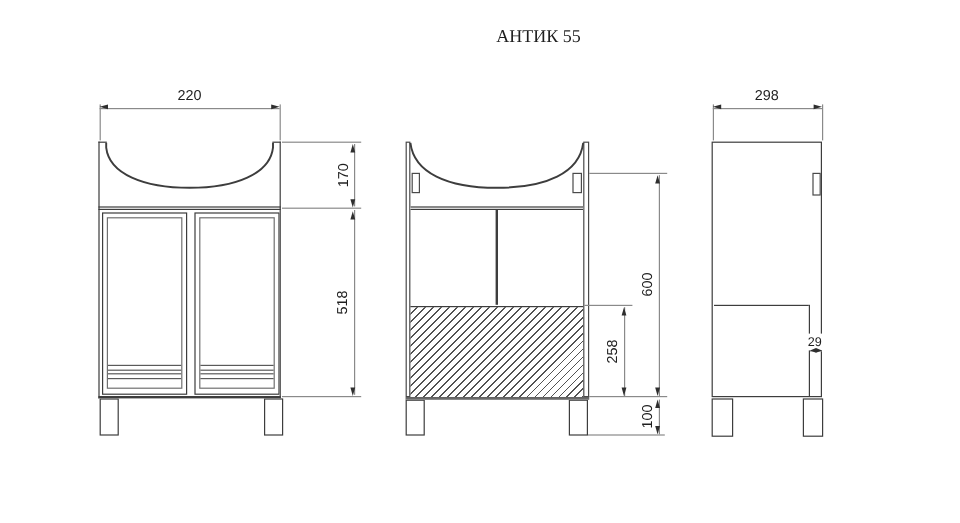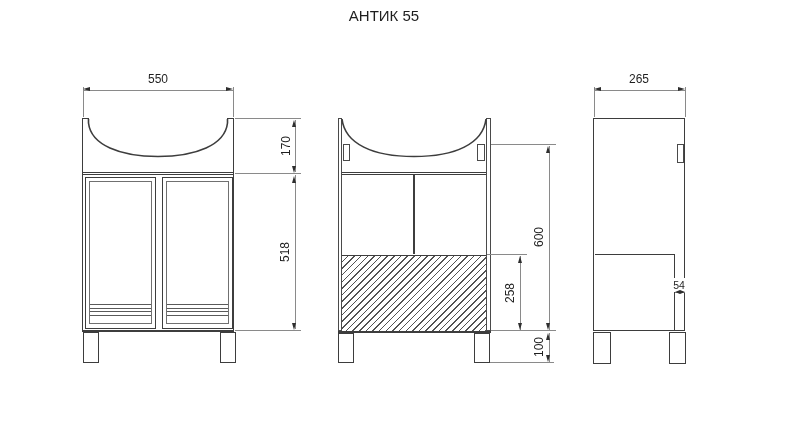--- a/index.html
+++ b/index.html
@@ -18,21 +18,21 @@
   .arr{position:absolute;width:0;height:0;}
   .a-l{border-top:2.6px solid transparent;border-bottom:2.6px solid transparent;border-right:7px solid #2e2e2e;}
   .a-r{border-top:2.6px solid transparent;border-bottom:2.6px solid transparent;border-left:7px solid #2e2e2e;}
   .a-u{border-left:2.6px solid transparent;border-right:2.6px solid transparent;border-bottom:7px solid #2e2e2e;}
   .a-d{border-left:2.6px solid transparent;border-right:2.6px solid transparent;border-top:7px solid #2e2e2e;}
   .a-ls{border-top:2px solid transparent;border-bottom:2px solid transparent;border-right:5px solid #2e2e2e;}
   .a-rs{border-top:2px solid transparent;border-bottom:2px solid transparent;border-left:5px solid #2e2e2e;}
   
   .lbl{position:absolute;font-size:12px;line-height:14px;text-align:center;width:40px;color:#1f1f1f;}
   .rot{transform:rotate(-90deg);}
-  .title{position:absolute;left:284px;top:7px;width:200px;text-align:center;}
+  .title{position:absolute;left:284px;top:23px;width:200px;text-align:right;font-family:Liberation Serif, serif;}
   .title .t1{font-size:15px;line-height:17px;}
   .title .t2{font-size:14px;line-height:16px;}
   
   .door{position:absolute;border:1.3px solid #3d3d3d;background:#fff;box-sizing:border-box;}
   .door-inner{position:absolute;left:3.2px;right:3.2px;top:3.2px;bottom:3.6px;border:1px solid #707070;}
   .slat{position:absolute;left:0;right:0;height:0;border-top:1px solid #5a5a5a;}
   
   .hatch{position:absolute;border-top:1.3px solid #3d3d3d;box-sizing:border-box;
          background:repeating-linear-gradient(135deg,rgba(0,0,0,0) 0 3.6px,#525252 3.6px 4.7px);}
   svg{position:absolute;overflow:visible;}
@@ -80,21 +80,21 @@
     <div class="hl" style="left:82px;top:329.7px;width:152px;border-top-width:2px;"></div>
 
     <div class="box" style="left:82.5px;top:331.7px;width:16px;height:31px;"></div>
     <div class="box" style="left:219.5px;top:331.7px;width:16px;height:31px;"></div>
 
     <div class="dv" style="left:83px;top:87px;height:30px;"></div>
     <div class="dv" style="left:233px;top:87px;height:30px;"></div>
     <div class="dh" style="left:83px;top:89.5px;width:150px;"></div>
     <div class="arr a-l" style="left:83px;top:87px;"></div>
     <div class="arr a-r" style="left:226px;top:87px;"></div>
-    <div class="lbl" style="left:138px;top:72px;">550</div>
+    <div class="lbl" style="left:138px;top:72px;">220</div>
 
     <div class="dh" style="left:235px;top:117.7px;width:66px;"></div>
     <div class="dh" style="left:235px;top:172.7px;width:66px;"></div>
     <div class="dv" style="left:294.5px;top:119.5px;height:52.5px;"></div>
     <div class="arr a-u" style="left:292px;top:119.5px;"></div>
     <div class="arr a-d" style="left:292px;top:165.5px;"></div>
     <div class="lbl rot" style="left:265.5px;top:139px;">170</div>
 
     <div class="dh" style="left:235px;top:329.7px;width:66px;"></div>
     <div class="dv" style="left:294.5px;top:175px;height:154.3px;"></div>
@@ -157,21 +157,21 @@
     <div class="vl" style="left:673.8px;top:253.5px;height:76.5px;border-left-width:1.2px;"></div>
 
     <div class="box" style="left:593.3px;top:331.5px;width:17.5px;height:32px;"></div>
     <div class="box" style="left:668.5px;top:331.5px;width:17.5px;height:32px;"></div>
 
     <div class="dv" style="left:593.8px;top:87px;height:30px;"></div>
     <div class="dv" style="left:684.6px;top:87px;height:30px;"></div>
     <div class="dh" style="left:594px;top:89.5px;width:90.5px;"></div>
     <div class="arr a-l" style="left:594px;top:87px;"></div>
     <div class="arr a-r" style="left:677.5px;top:87px;"></div>
-    <div class="lbl" style="left:619px;top:72px;">265</div>
+    <div class="lbl" style="left:619px;top:72px;">298</div>
 
-    <div class="lbl" style="left:666px;top:278px;width:26px;font-size:10.5px;background:#fff;">54</div>
+    <div class="lbl" style="left:666px;top:278px;width:26px;font-size:10.5px;background:#fff;">29</div>
     <div class="dh" style="left:674.5px;top:291.5px;width:10px;"></div>
     <div class="arr a-ls" style="left:674.5px;top:289.5px;"></div>
     <div class="arr a-rs" style="left:679.8px;top:289.5px;"></div>
   </div>
 
 </div>
 
 </body></html>

